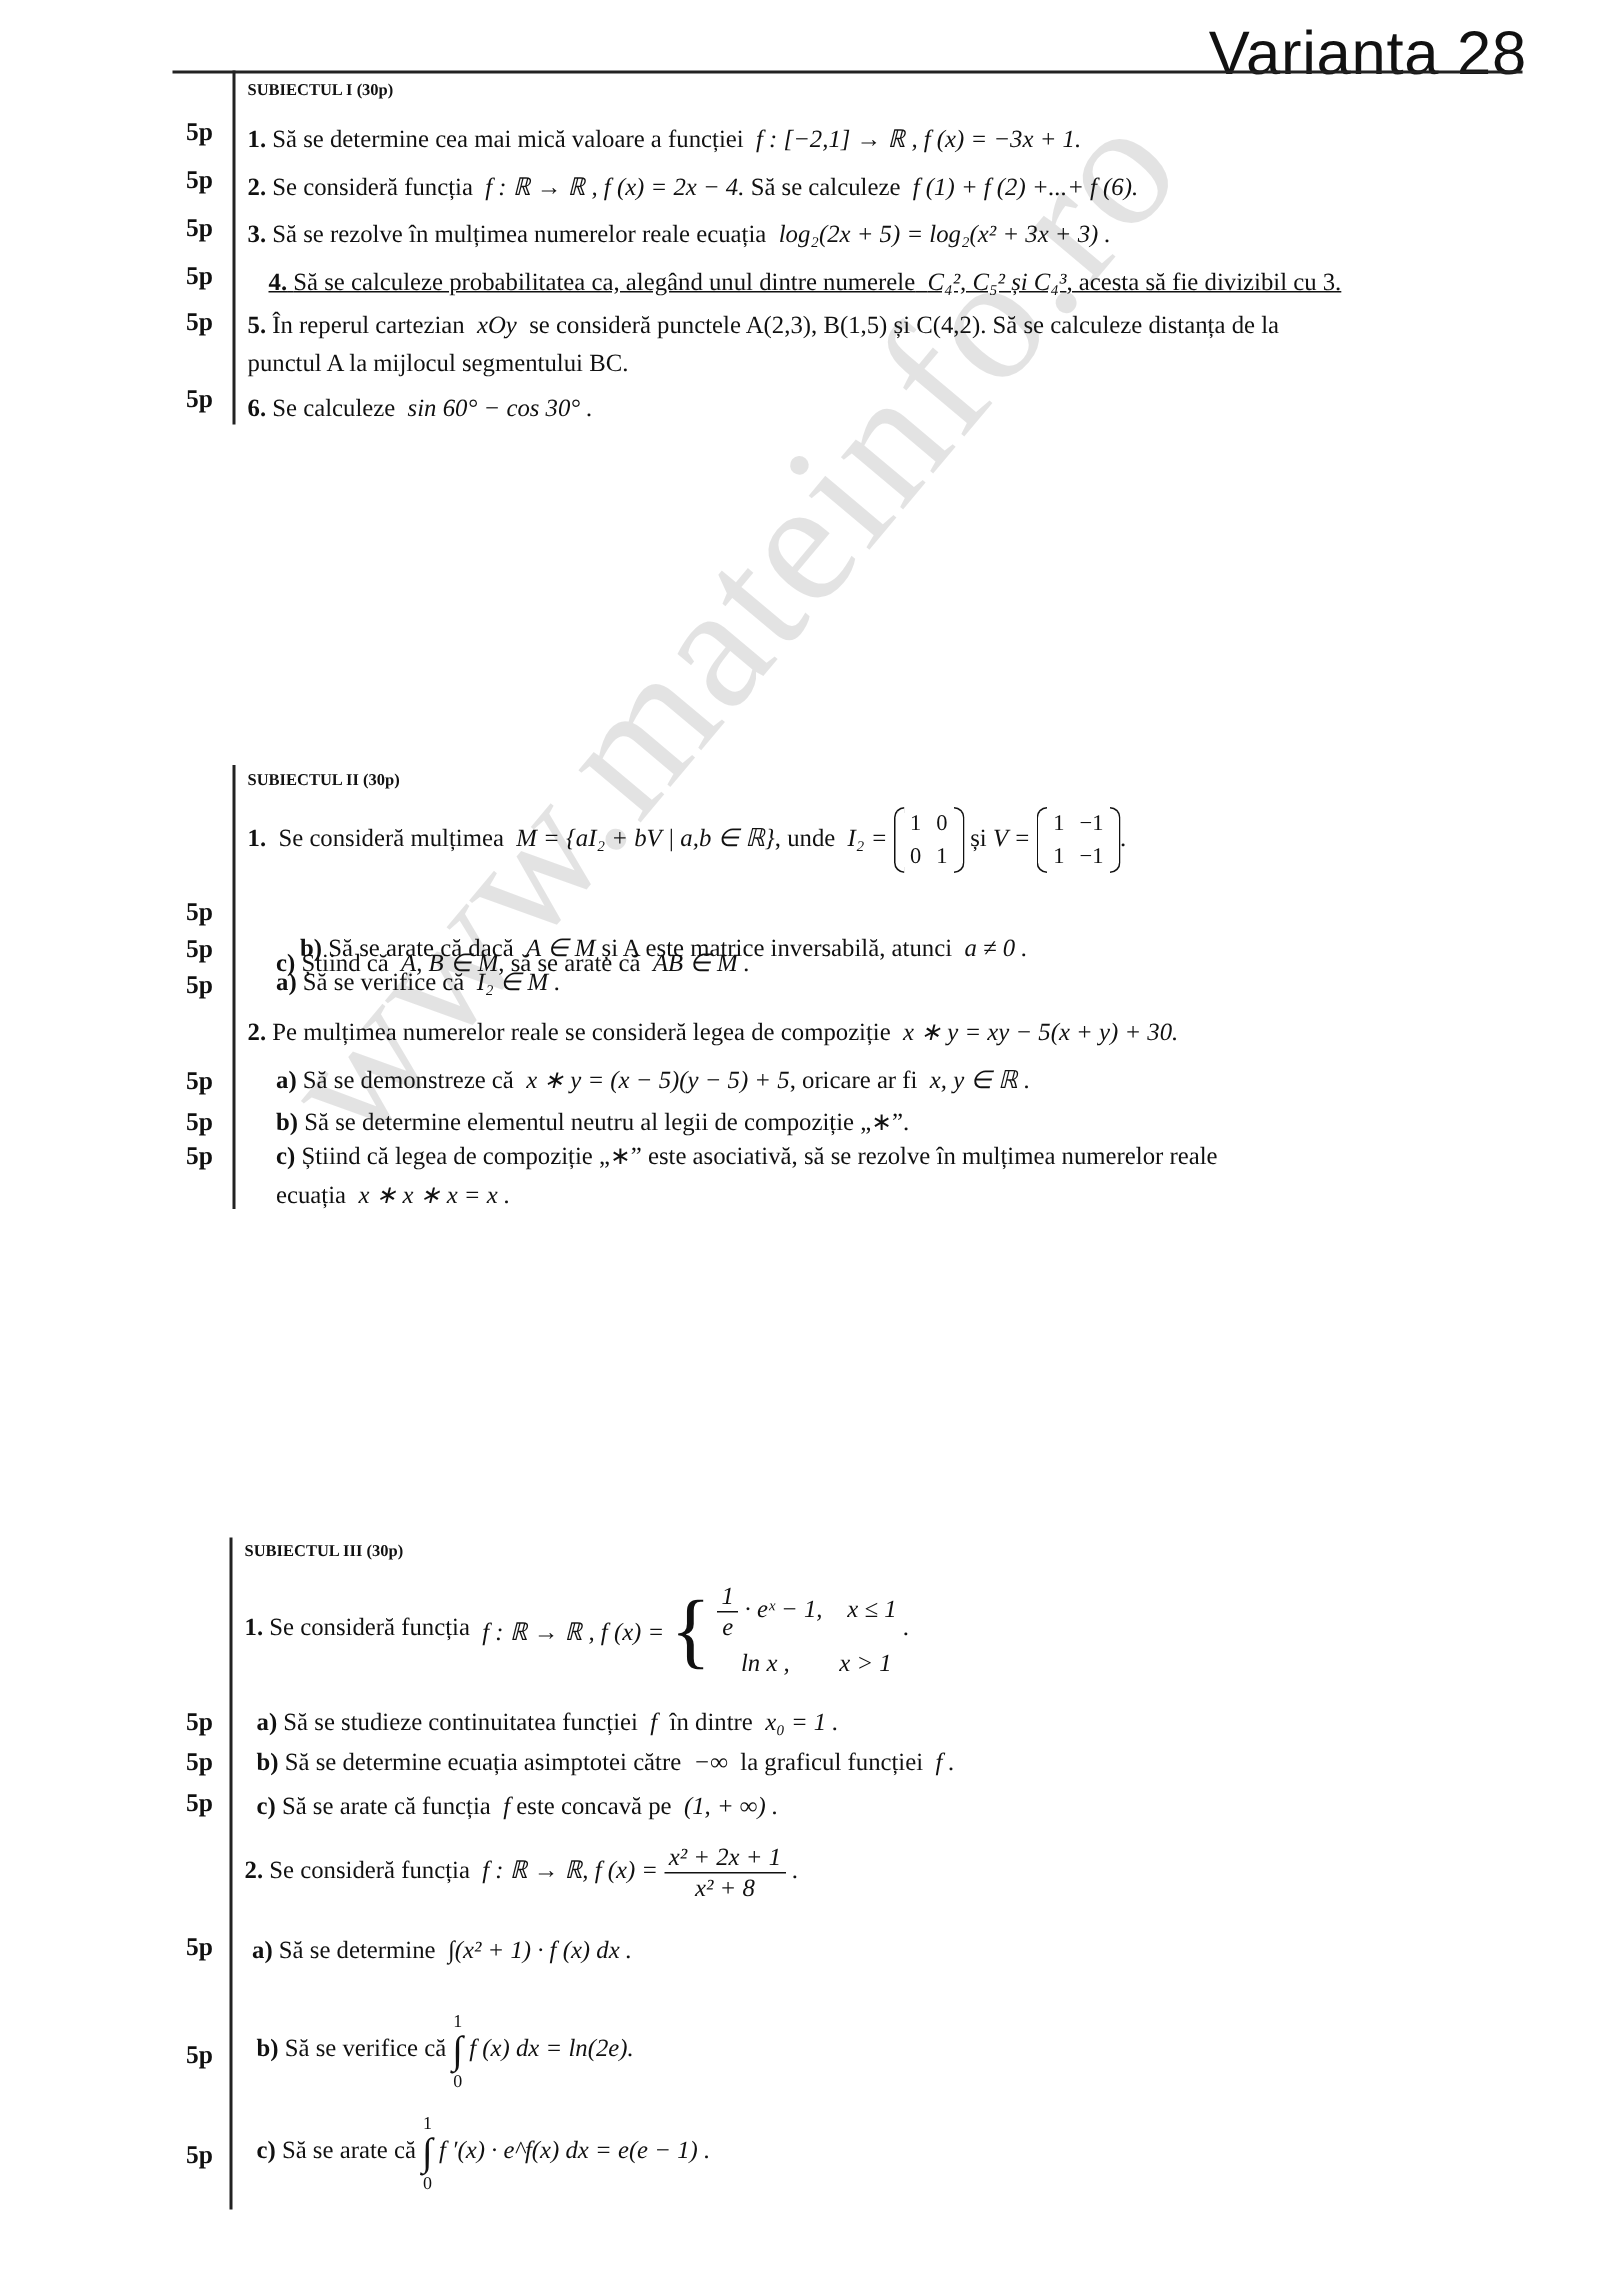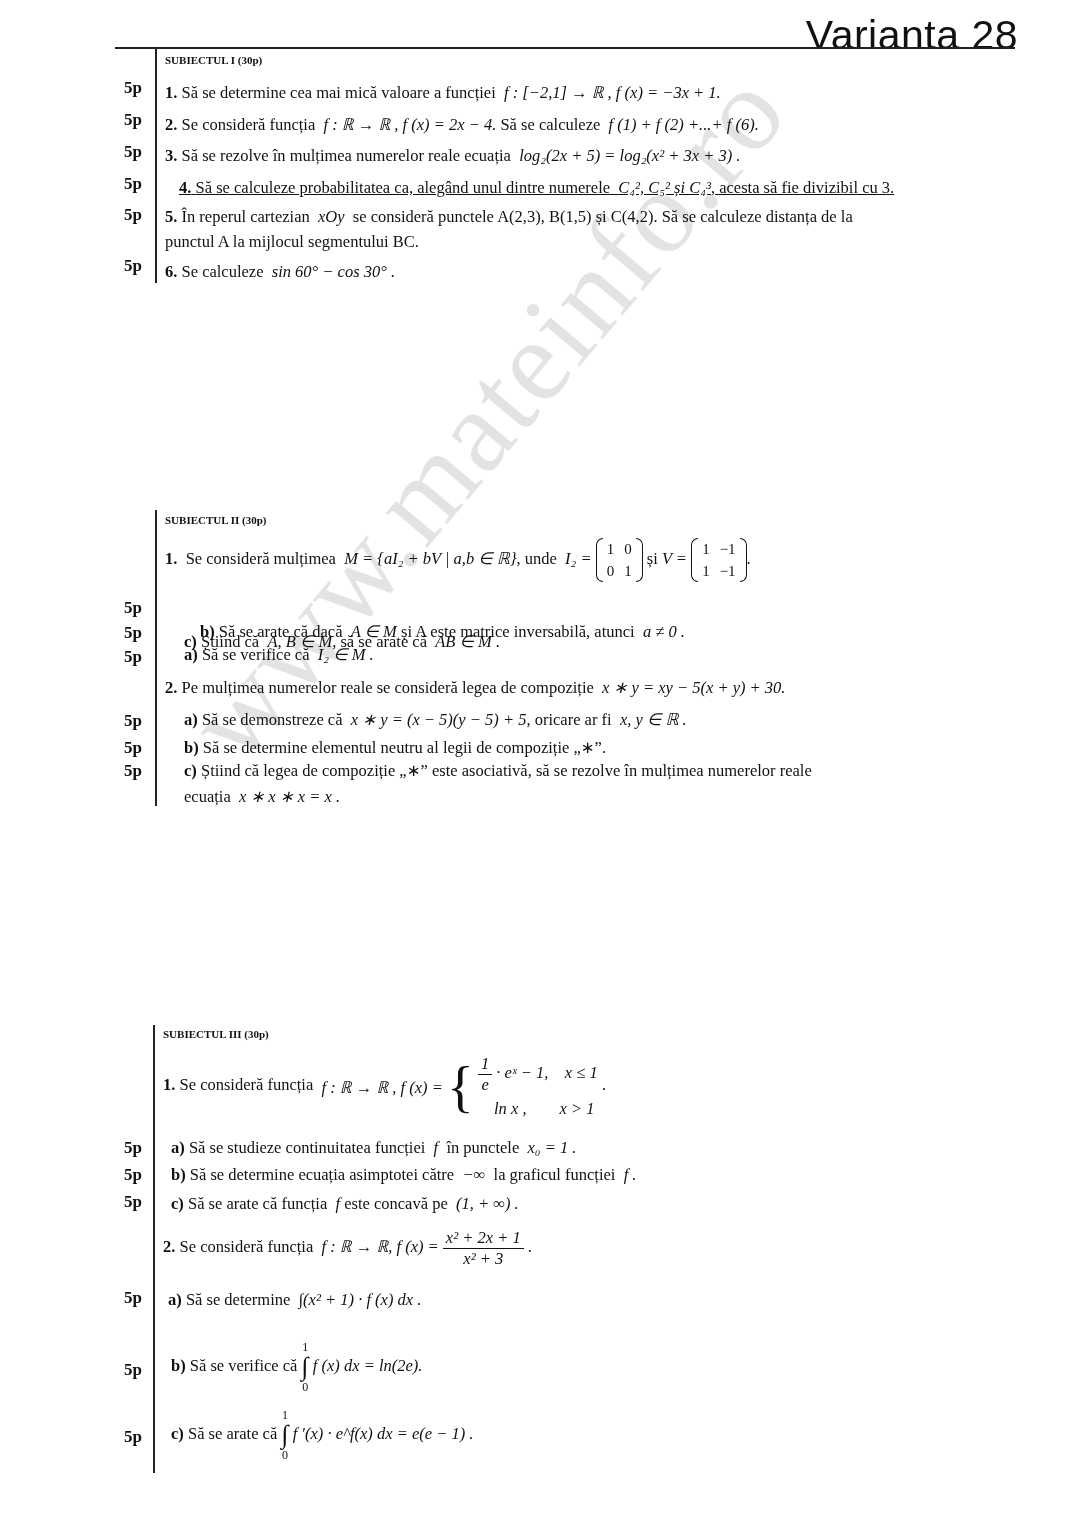--- a/index.html
+++ b/index.html
@@ -164,37 +164,37 @@
   <span style="display:inline-block;vertical-align:middle;" class="i">
     <span style="display:block;"><span class="frac"><span class="n">1</span><span class="d">e</span></span>
       <span>· eˣ − 1,</span>&nbsp;&nbsp;&nbsp; <span>x ≤ 1</span></span>
     <span style="display:block;margin-top:4px;padding-left:16px;font-family:Liberation Serif, serif;"><span>ln x ,</span>&nbsp;&nbsp;&nbsp;&nbsp;&nbsp;&nbsp;&nbsp; <span>x &gt; 1</span></span>
   </span> .
 </div>
 
 <div class="pts" style="top:1138px;">5p</div>
 <div class="line" style="left:171px;top:1138px;">
   <span class="b">a)</span> <span>Să se studieze continuitatea funcției</span>&nbsp;
-  <span class="i">f</span>&nbsp; <span>în punctele</span>&nbsp;
+  <span class="i">f</span>&nbsp; <span>în dintre</span>&nbsp;
   <span class="i">x₀ = 1 .</span></div>
 <div class="pts" style="top:1165px;">5p</div>
 <div class="line" style="left:171px;top:1165px;">
   <span class="b">b)</span> <span>Să se determine ecuația asimptotei către</span>&nbsp;
   <span class="i">−∞</span>&nbsp; <span>la graficul funcției</span>&nbsp;
   <span class="i">f .</span></div>
 <div class="pts" style="top:1192px;">5p</div>
 <div class="line" style="left:171px;top:1194px;">
   <span class="b">c)</span> <span>Să se arate că funcția</span>&nbsp;
   <span class="i">f</span>&nbsp;<span>este concavă pe</span>&nbsp;
   <span class="i">(1, + ∞) .</span></div>
 
 <div class="line" style="left:163px;top:1228px;">
   <span class="b">2.</span> <span>Se consideră funcția</span>&nbsp;
   <span class="i">f : ℝ → ℝ,  f (x) =</span>
-  <span class="frac i"><span class="n">x² + 2x + 1</span><span class="d">x² + 3</span></span> .
+  <span class="frac i"><span class="n">x² + 2x + 1</span><span class="d">x² + 8</span></span> .
 </div>
 
 <div class="pts" style="top:1288px;">5p</div>
 <div class="line" style="left:168px;top:1290px;">
   <span class="b">a)</span> <span>Să se determine</span>&nbsp;
   <span class="i">∫(x² + 1) · f (x) dx .</span></div>
 
 <div class="pts" style="top:1360px;">5p</div>
 <div class="line" style="left:171px;top:1340px;">
   <span class="b">b)</span> <span>Să se verifice că</span>

